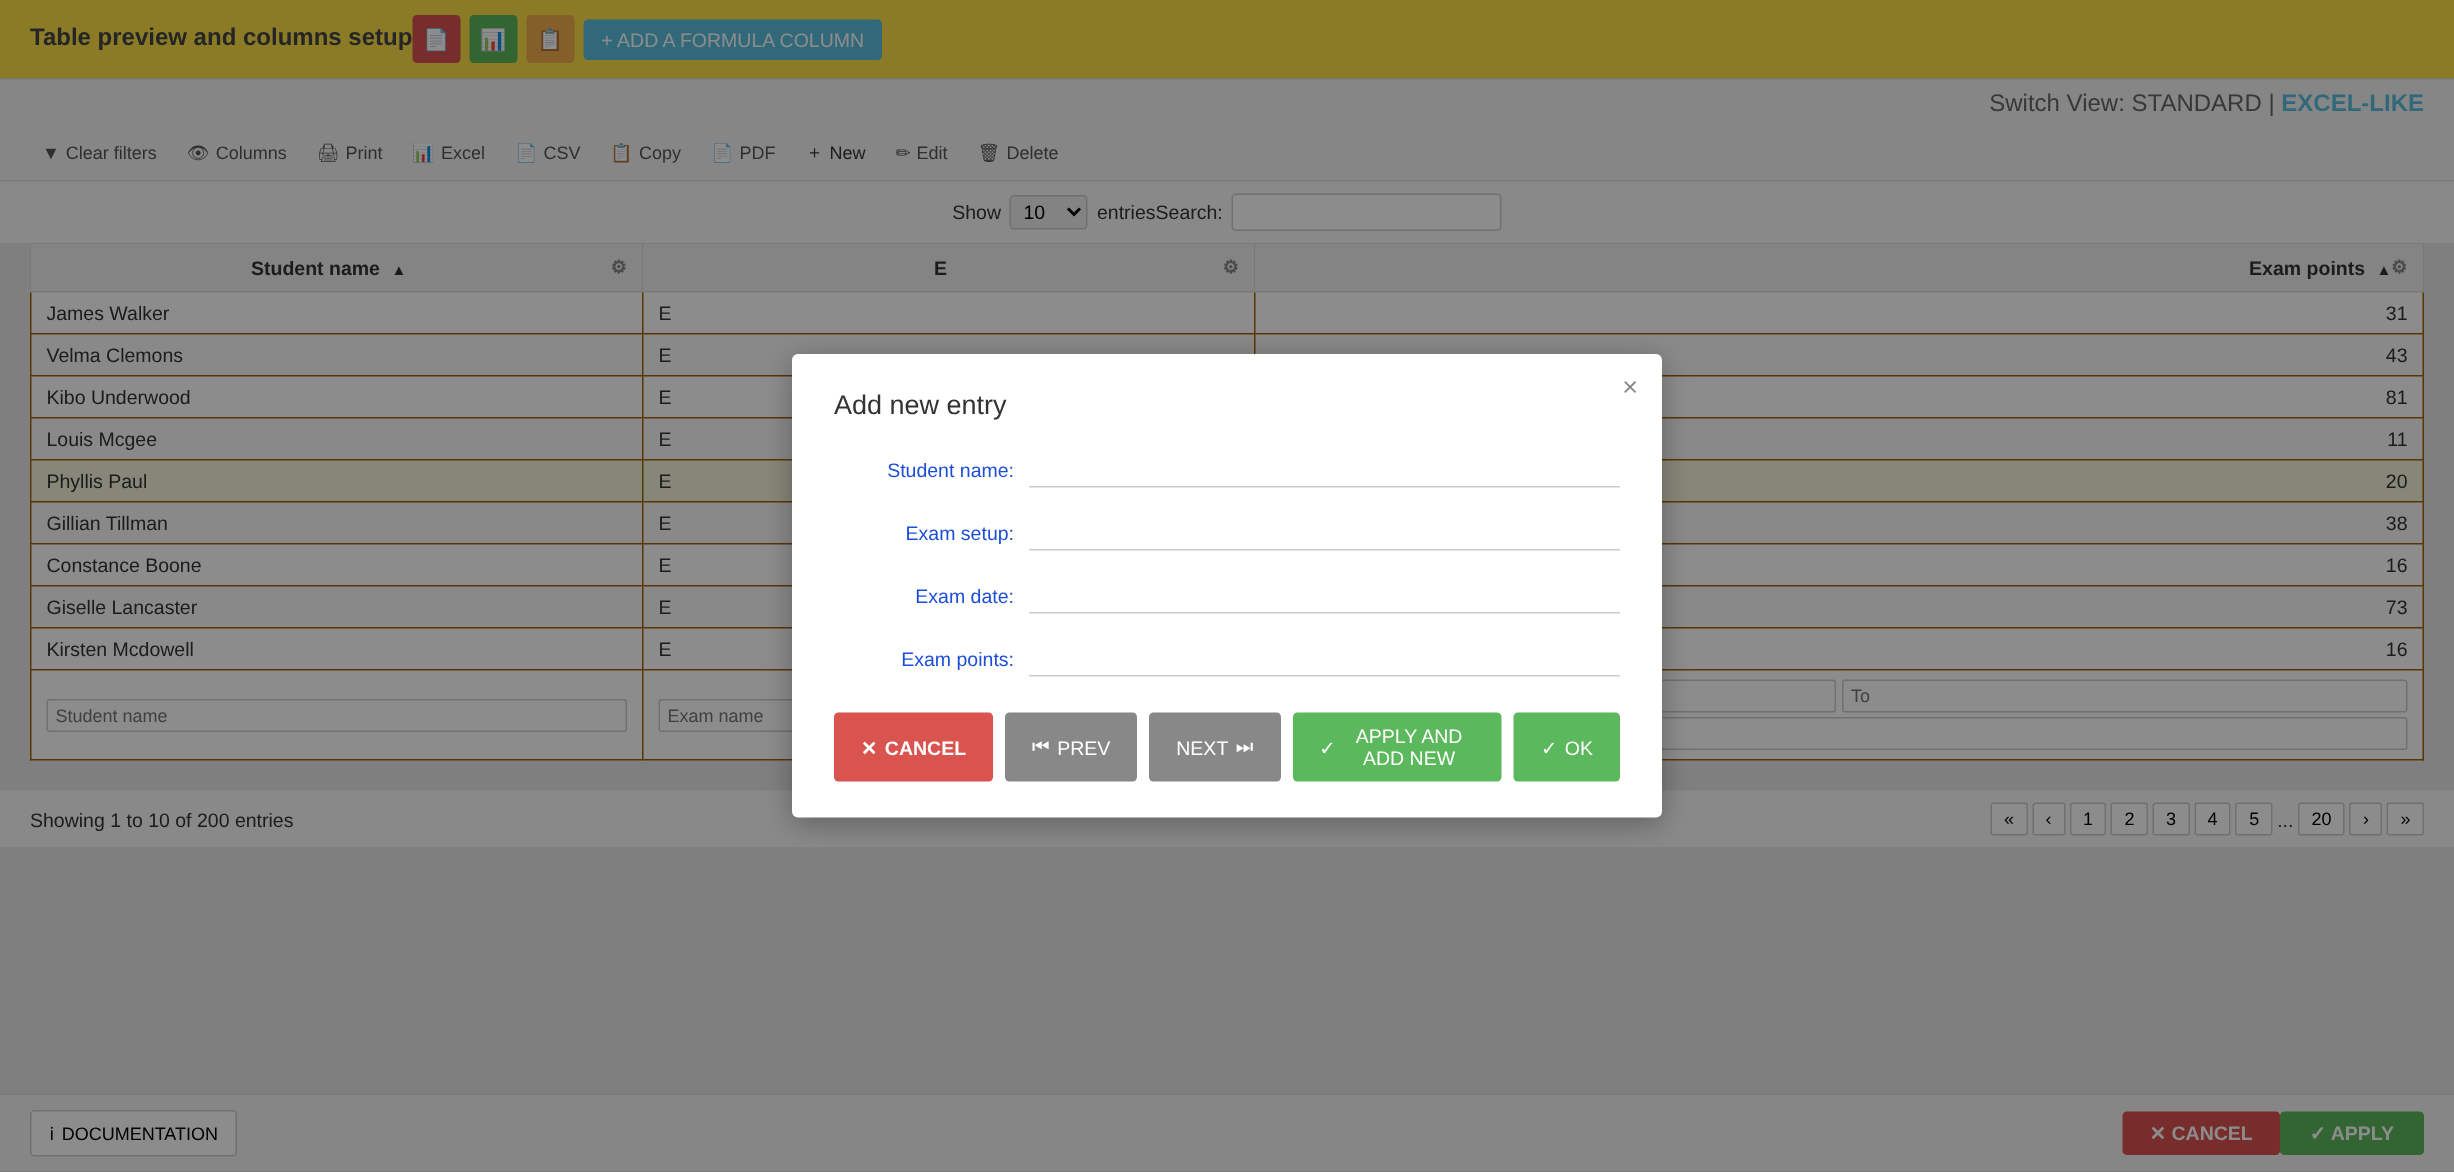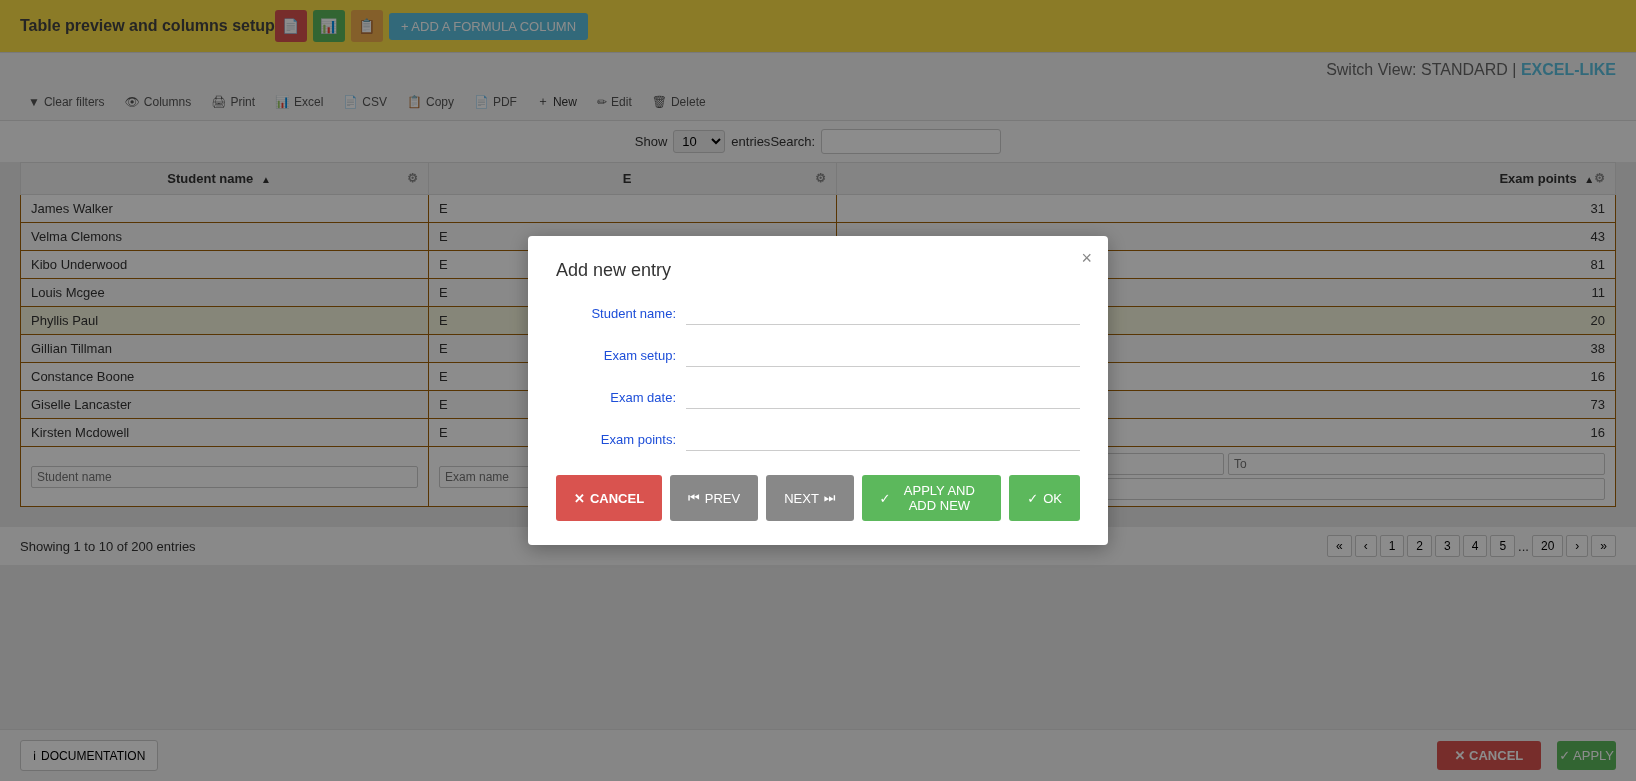--- a/index.html
+++ b/index.html
@@ -172,40 +172,40 @@
       border: 1px solid #ccc;
       background: #fff;
       padding: 6px 12px;
       border-radius: 3px;
       cursor: pointer;
       font-size: 12px;
       display: flex;
       align-items: center;
       gap: 5px;
     }
-    .footer-right { display: flex; gap: 16px; }
+    .footer-right { display: flex; gap: 0; }
     .btn-cancel-footer {
       background: #d9534f;
       color: #fff;
       border: none;
       padding: 7px 18px;
       border-radius: 3px;
       cursor: pointer;
       font-size: 13px;
       font-weight: bold;
     }
     .btn-apply-footer {
       background: #5cb85c;
       color: #fff;
       border: none;
-      padding: 7px 2px;
-      border-radius: 3px;
-      cursor: pointer;
-      font-size: 13px;
-      font-weight: normal;
+      padding: 7px 20px;
+      border-radius: 3px;
+      cursor: pointer;
+      font-size: 13px;
+      font-weight: bold;
     }
 
     
     .modal-overlay {
       position: fixed;
       top: 0; left: 0; right: 0; bottom: 0;
       background: rgba(0,0,0,0.45);
       display: flex;
       align-items: center;
       justify-content: center;

